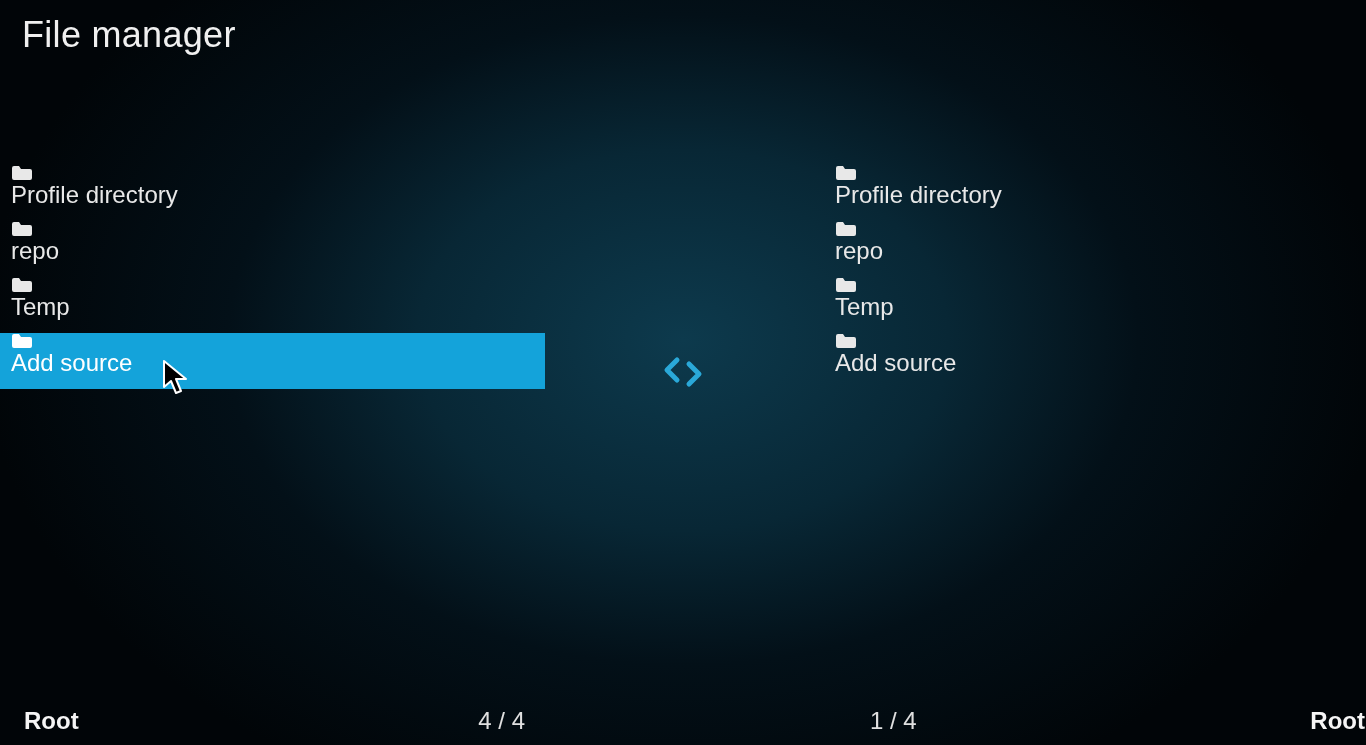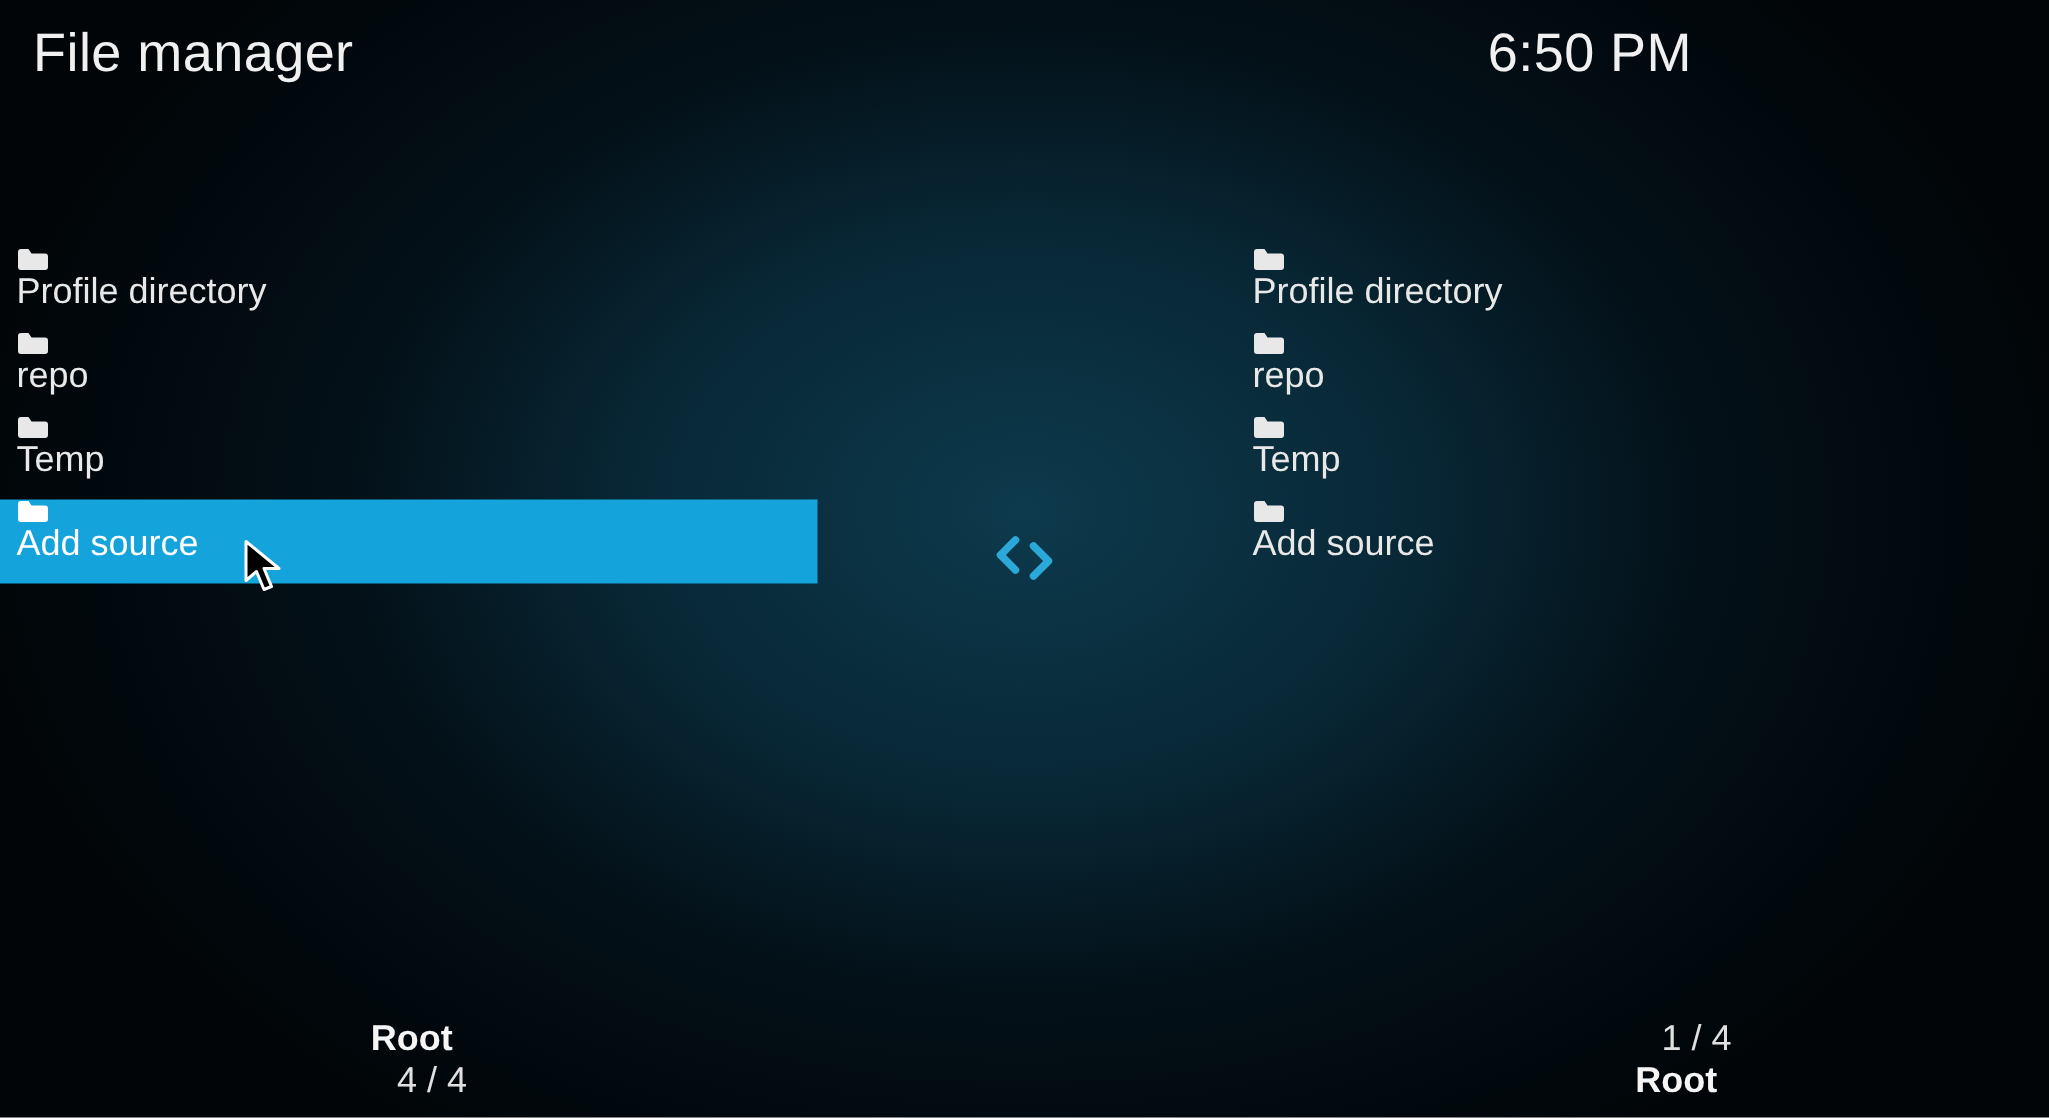--- a/index.html
+++ b/index.html
@@ -86,45 +86,43 @@
 
   
   .footer {
     position: absolute;
     bottom: 10px;
     width: 545px;
     display: flex;
     justify-content: space-between;
     align-items: center;
     font-size: 24px;
-    flex-direction: column;
   }
   .footer-left  { left: 0;   padding: 0 20px 0 24px; }
   .footer-right { left: 848px; padding: 0 28px 0 22px; }
   .footer .loc { font-weight: 600; color:#f5f5f5; }
-  .footer .count { font-weight: 300; color:#e0e0e0;margin-left:27px; }
+  .footer .count { font-weight: 300; color:#e0e0e0; }
 
   
   .cursor {
     position: absolute;
     left: 162px;
     top: 359px;
     width: 26px;
     height: 38px;
     pointer-events: none;
     z-index: 10;
   }
   .cursor svg { display:block; }
 </style>
 </head>
 <body>
 
 <div class="header">
   <div class="title">File manager</div>
-  <div class="clock">6:50 PM</div>
 </div>
 
 <div class="panel panel-left">
   <div class="item">
     <span class="folder-icon">
       <svg viewBox="0 0 22 16" width="22" height="16">
           <path d="M1 3 Q1 1 3 1 L8 1 L10 4 L19 4 Q21 4 21 6 L21 13 Q21 15 19 15 L3 15 Q1 15 1 13 Z" fill="#e8e8e8"></path>
         </svg>
     </span>
     <span>Profile directory</span>

